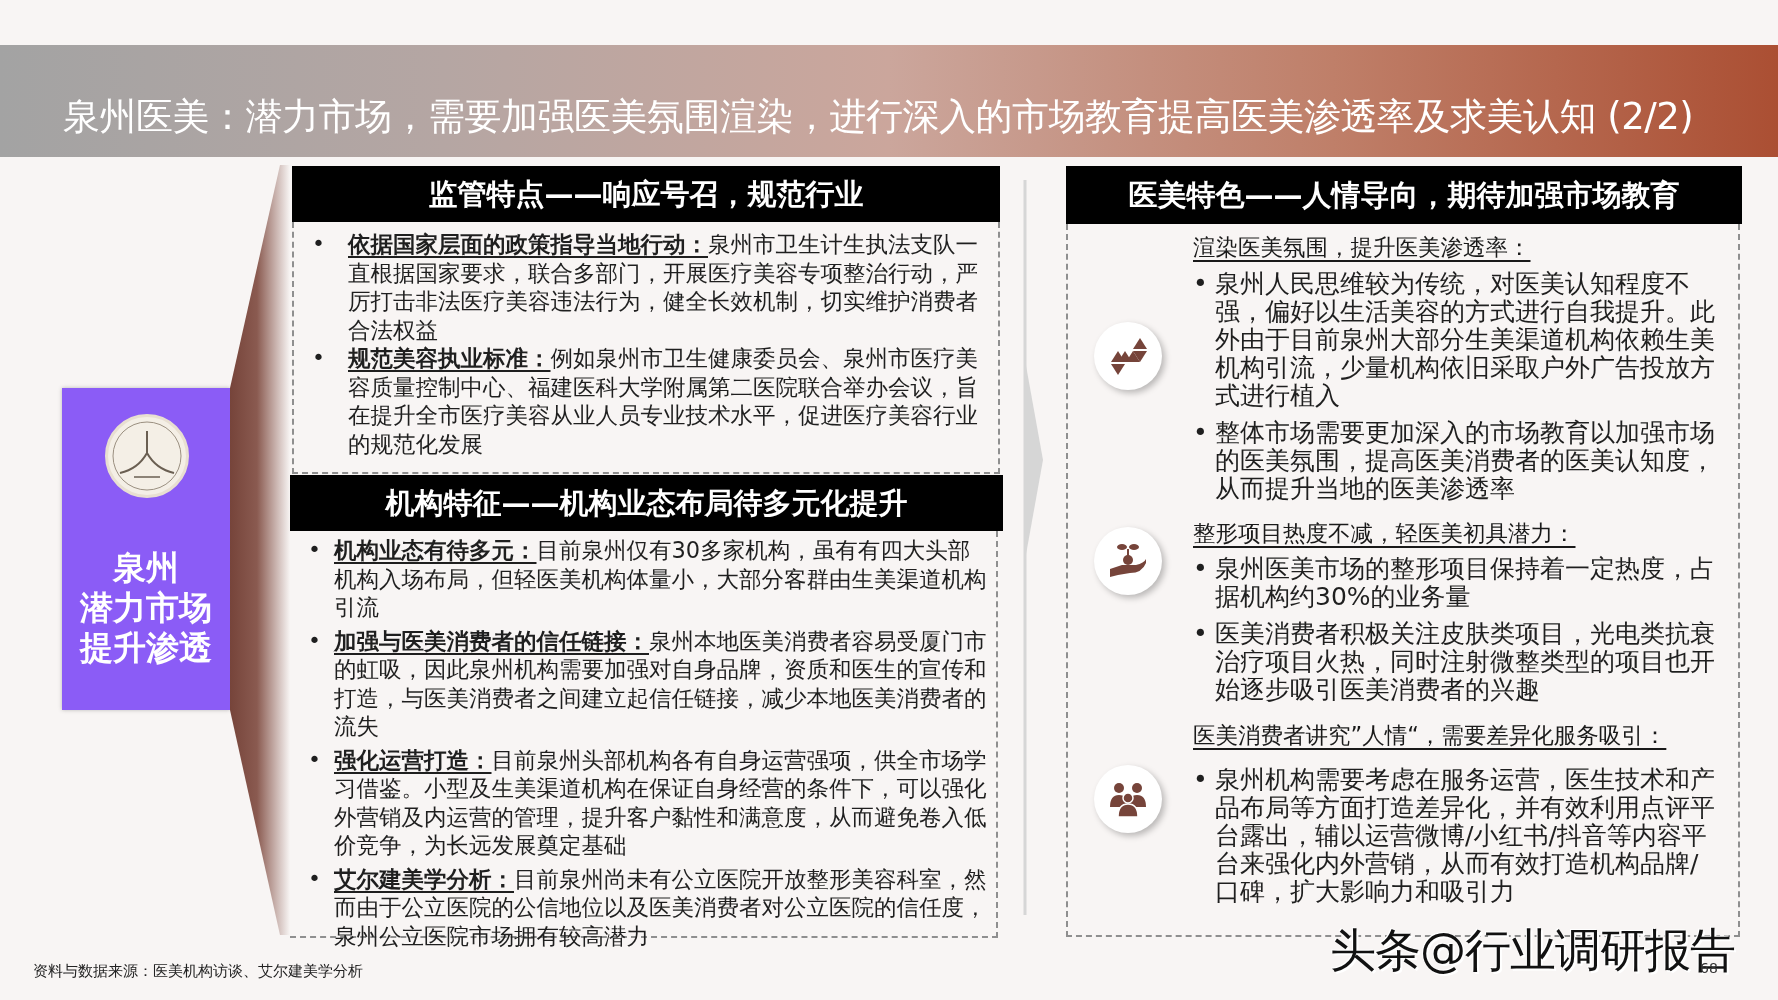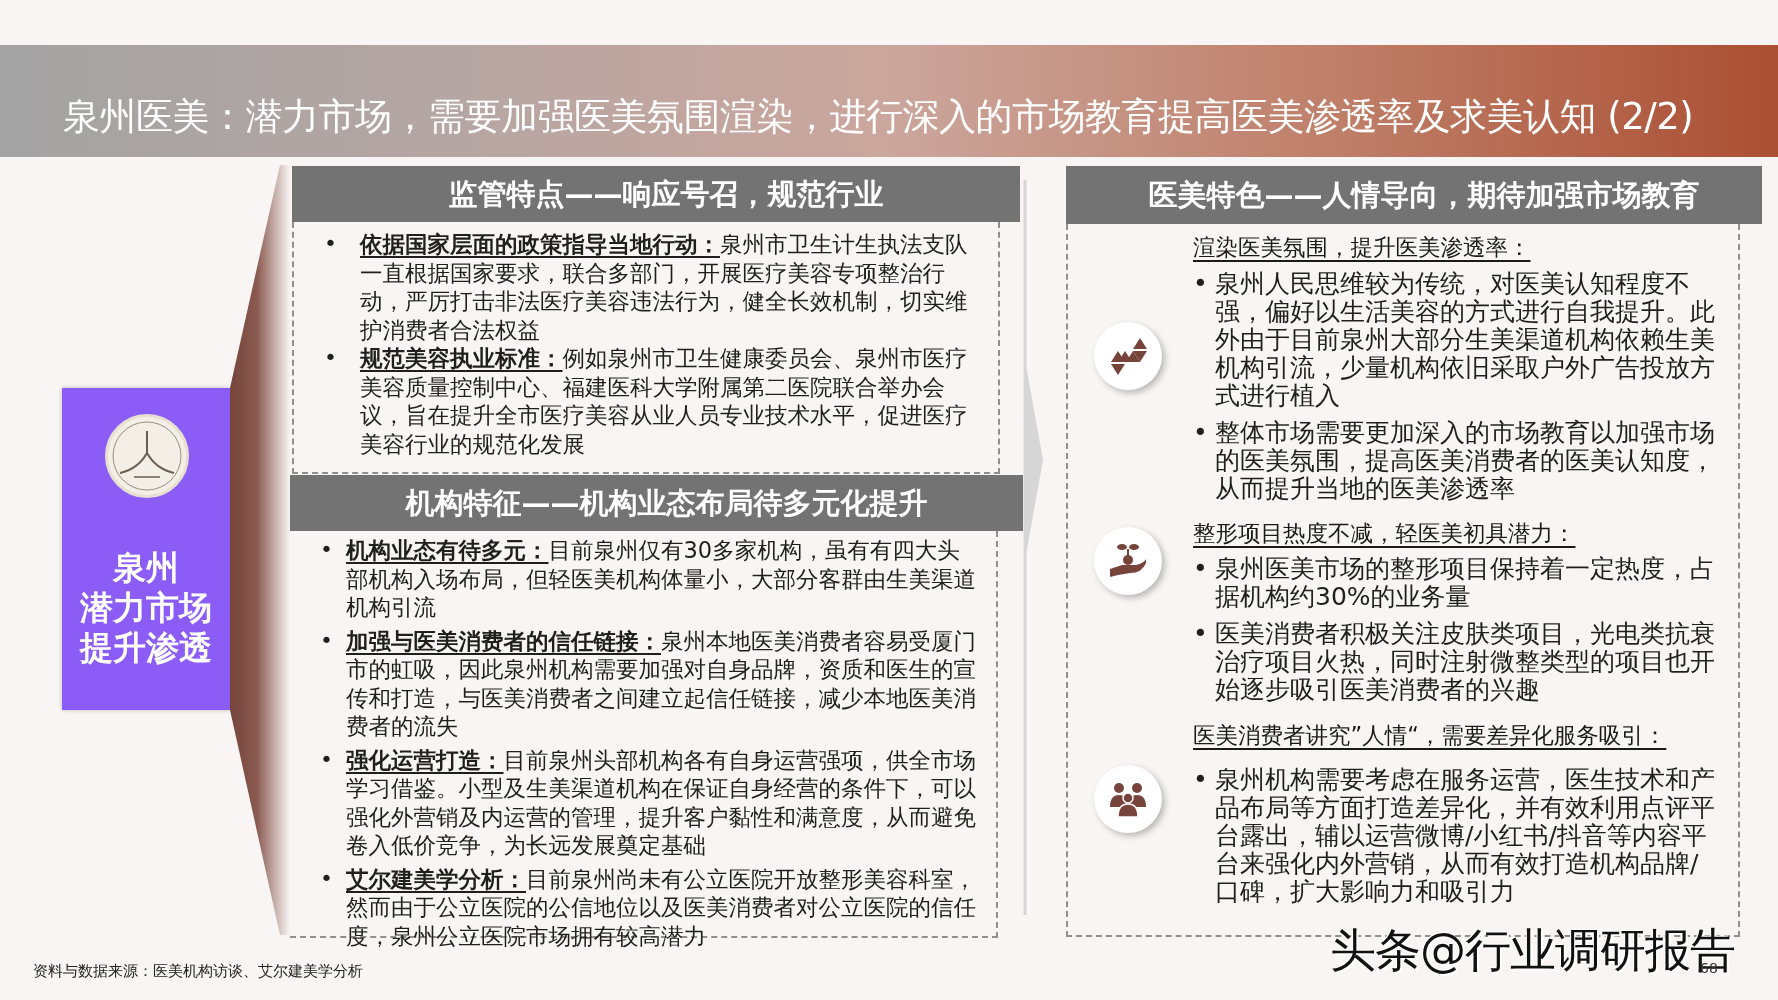--- a/index.html
+++ b/index.html
@@ -31,27 +31,27 @@
   .badge-text {
     position: absolute; left: 0; top: 160px; width: 168px; text-align: center;
     color: #ffffff; font-weight: bold; font-size: 33px; line-height: 40px;
   }
   .funnel {
     position: absolute; left: 230px; top: 165px; width: 60px; height: 770px;
   }
 
   
   .panel-head {
-    position: absolute; background: #737373; color: #fff; font-weight: bold;
-    text-align: center; font-size: 29px; padding-left: 20px;
+    position: absolute; background: #000000; color: #fff; font-weight: bold;
+    text-align: center; font-size: 29px;
   }
   .panel-box {
     position: absolute; border: 2px dashed #8f8f8f; border-top: none; box-sizing: border-box;
   }
-  .bullets { list-style: none; margin: 16px; padding: 0; }
+  .bullets { list-style: none; margin: 4px; padding: 0; }
   .bullets li {
     position: relative; padding-left: 50px; font-size: 22.5px; line-height: 28.5px;
     color: #1f1f1f;
   }
   .bullets li::before {
     content: "•"; position: absolute; left: 14px; top: 0; font-size: 22px;
   }
   .lead { font-weight: bold; text-decoration: underline; text-underline-offset: 4px; }
 
   .arrow-col { position: absolute; left: 1023px; top: 180px; width: 20px; height: 735px; }

